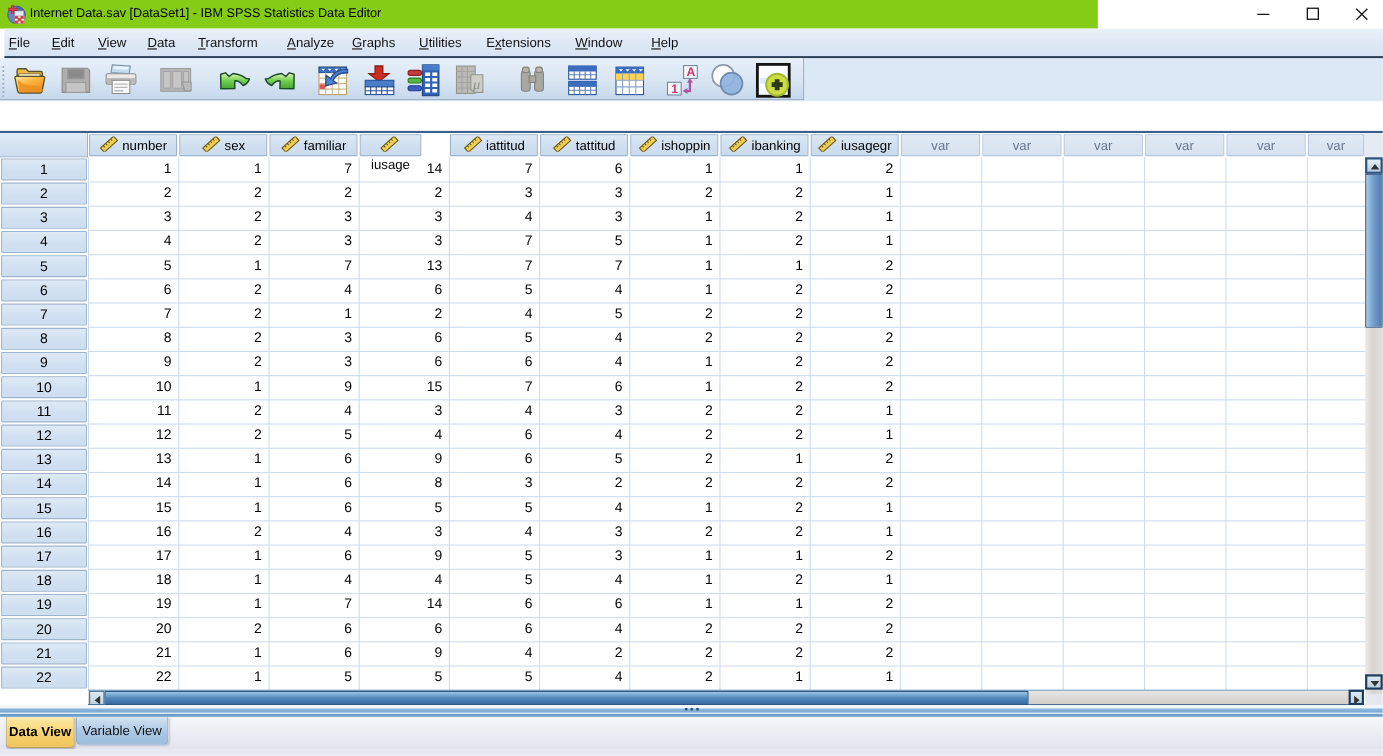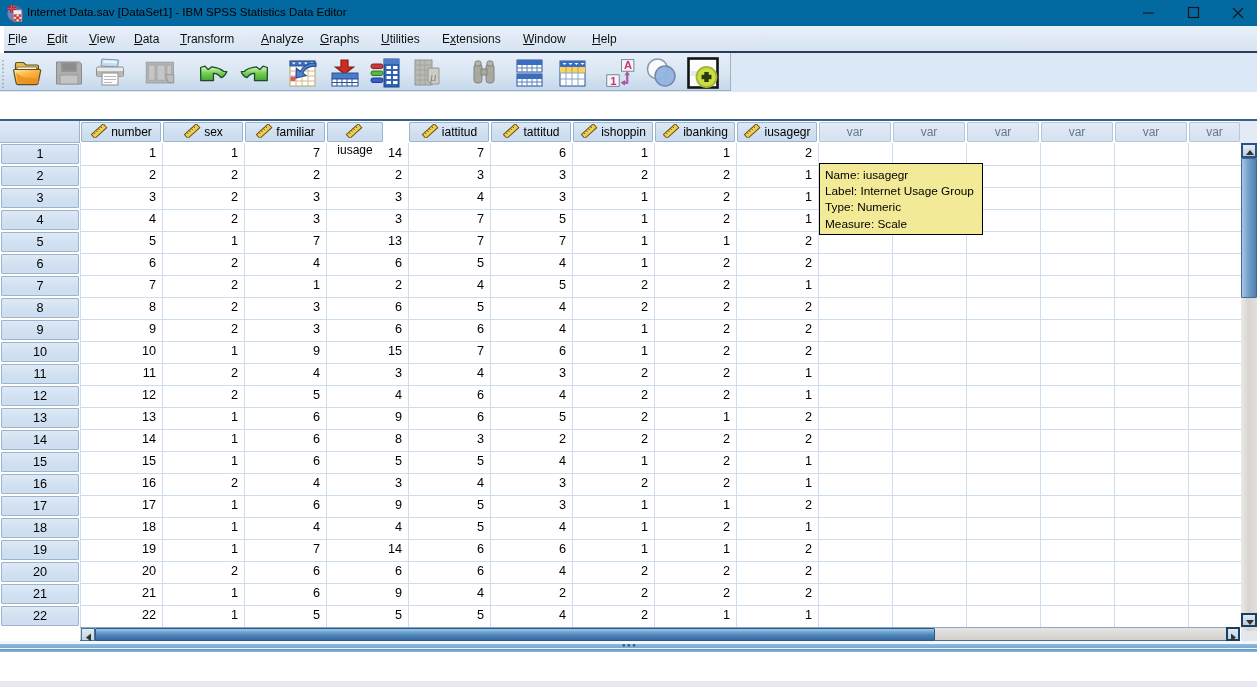--- a/index.html
+++ b/index.html
@@ -1,20 +1,20 @@
 <!DOCTYPE html>
 <html><head><meta charset="utf-8"><title>Internet Data.sav [DataSet1] - IBM SPSS Statistics Data Editor</title>
 <style>
 html,body{margin:0;padding:0;width:1257px;height:687px;overflow:hidden;
  font-family:"Liberation Sans",sans-serif;}
 *{box-sizing:border-box;}
 #win{position:absolute;left:0;top:0;width:1257px;height:687px;background:#fff;}
 .abs{position:absolute;}
 
-#titlebar{left:0;top:0;width:1257px;height:26px;background:#0369a1;}
+#titlebar{left:0;top:0;width:998px;height:26px;background:#84cc16;}
 #title-text{left:27px;top:6px;font-size:11.5px;color:#000;}
 
 #menubar{left:4px;top:26px;width:1257px;height:27px;
  background:linear-gradient(#e9f0f9,#d6e3f2);border-bottom:2px solid #2b3c55;
  font-size:12px;color:#101010;}
 #menubar .mi{position:absolute;top:6px;}
 
 #toolbar{left:0;top:53px;width:1257px;height:39px;background:#dbe8f5;}
 #tbpanel{left:0;top:53px;width:731px;height:38px;
  background:linear-gradient(#e7eff9 0%,#d9e6f3 55%,#c6d8ec 100%);
@@ -584,14 +584,17 @@
       </svg></div>
     <div class="abs" id="hsb-right"><svg width="12" height="11" viewBox="0 0 12 11">
         <path d="M8 5.5 l-5-4 v8z" fill="#34342f"></path>
       </svg></div>
     <div class="abs" id="sbcorner"></div>
 <div class="abs" id="split1"></div>
     <div class="abs" id="splitln1"></div>
     <div class="abs" id="splitln2"></div>
     <div class="abs" id="dots">●●●</div>
     <div class="abs" id="splitline"></div>
+    <div class="abs" id="tabsarea">
+      <div class="abs" id="tab1">Data View</div>
+      <div class="abs" id="tab2">Variable View</div>
+    </div>
     <div class="abs" id="statusbar"></div>
-<div class="abs" id="tooltip">Name: iusagegr<br>Label: Internet Usage Group<br>Type: Numeric<br>Measure: Scale</div>
 </div>
 </body></html>

